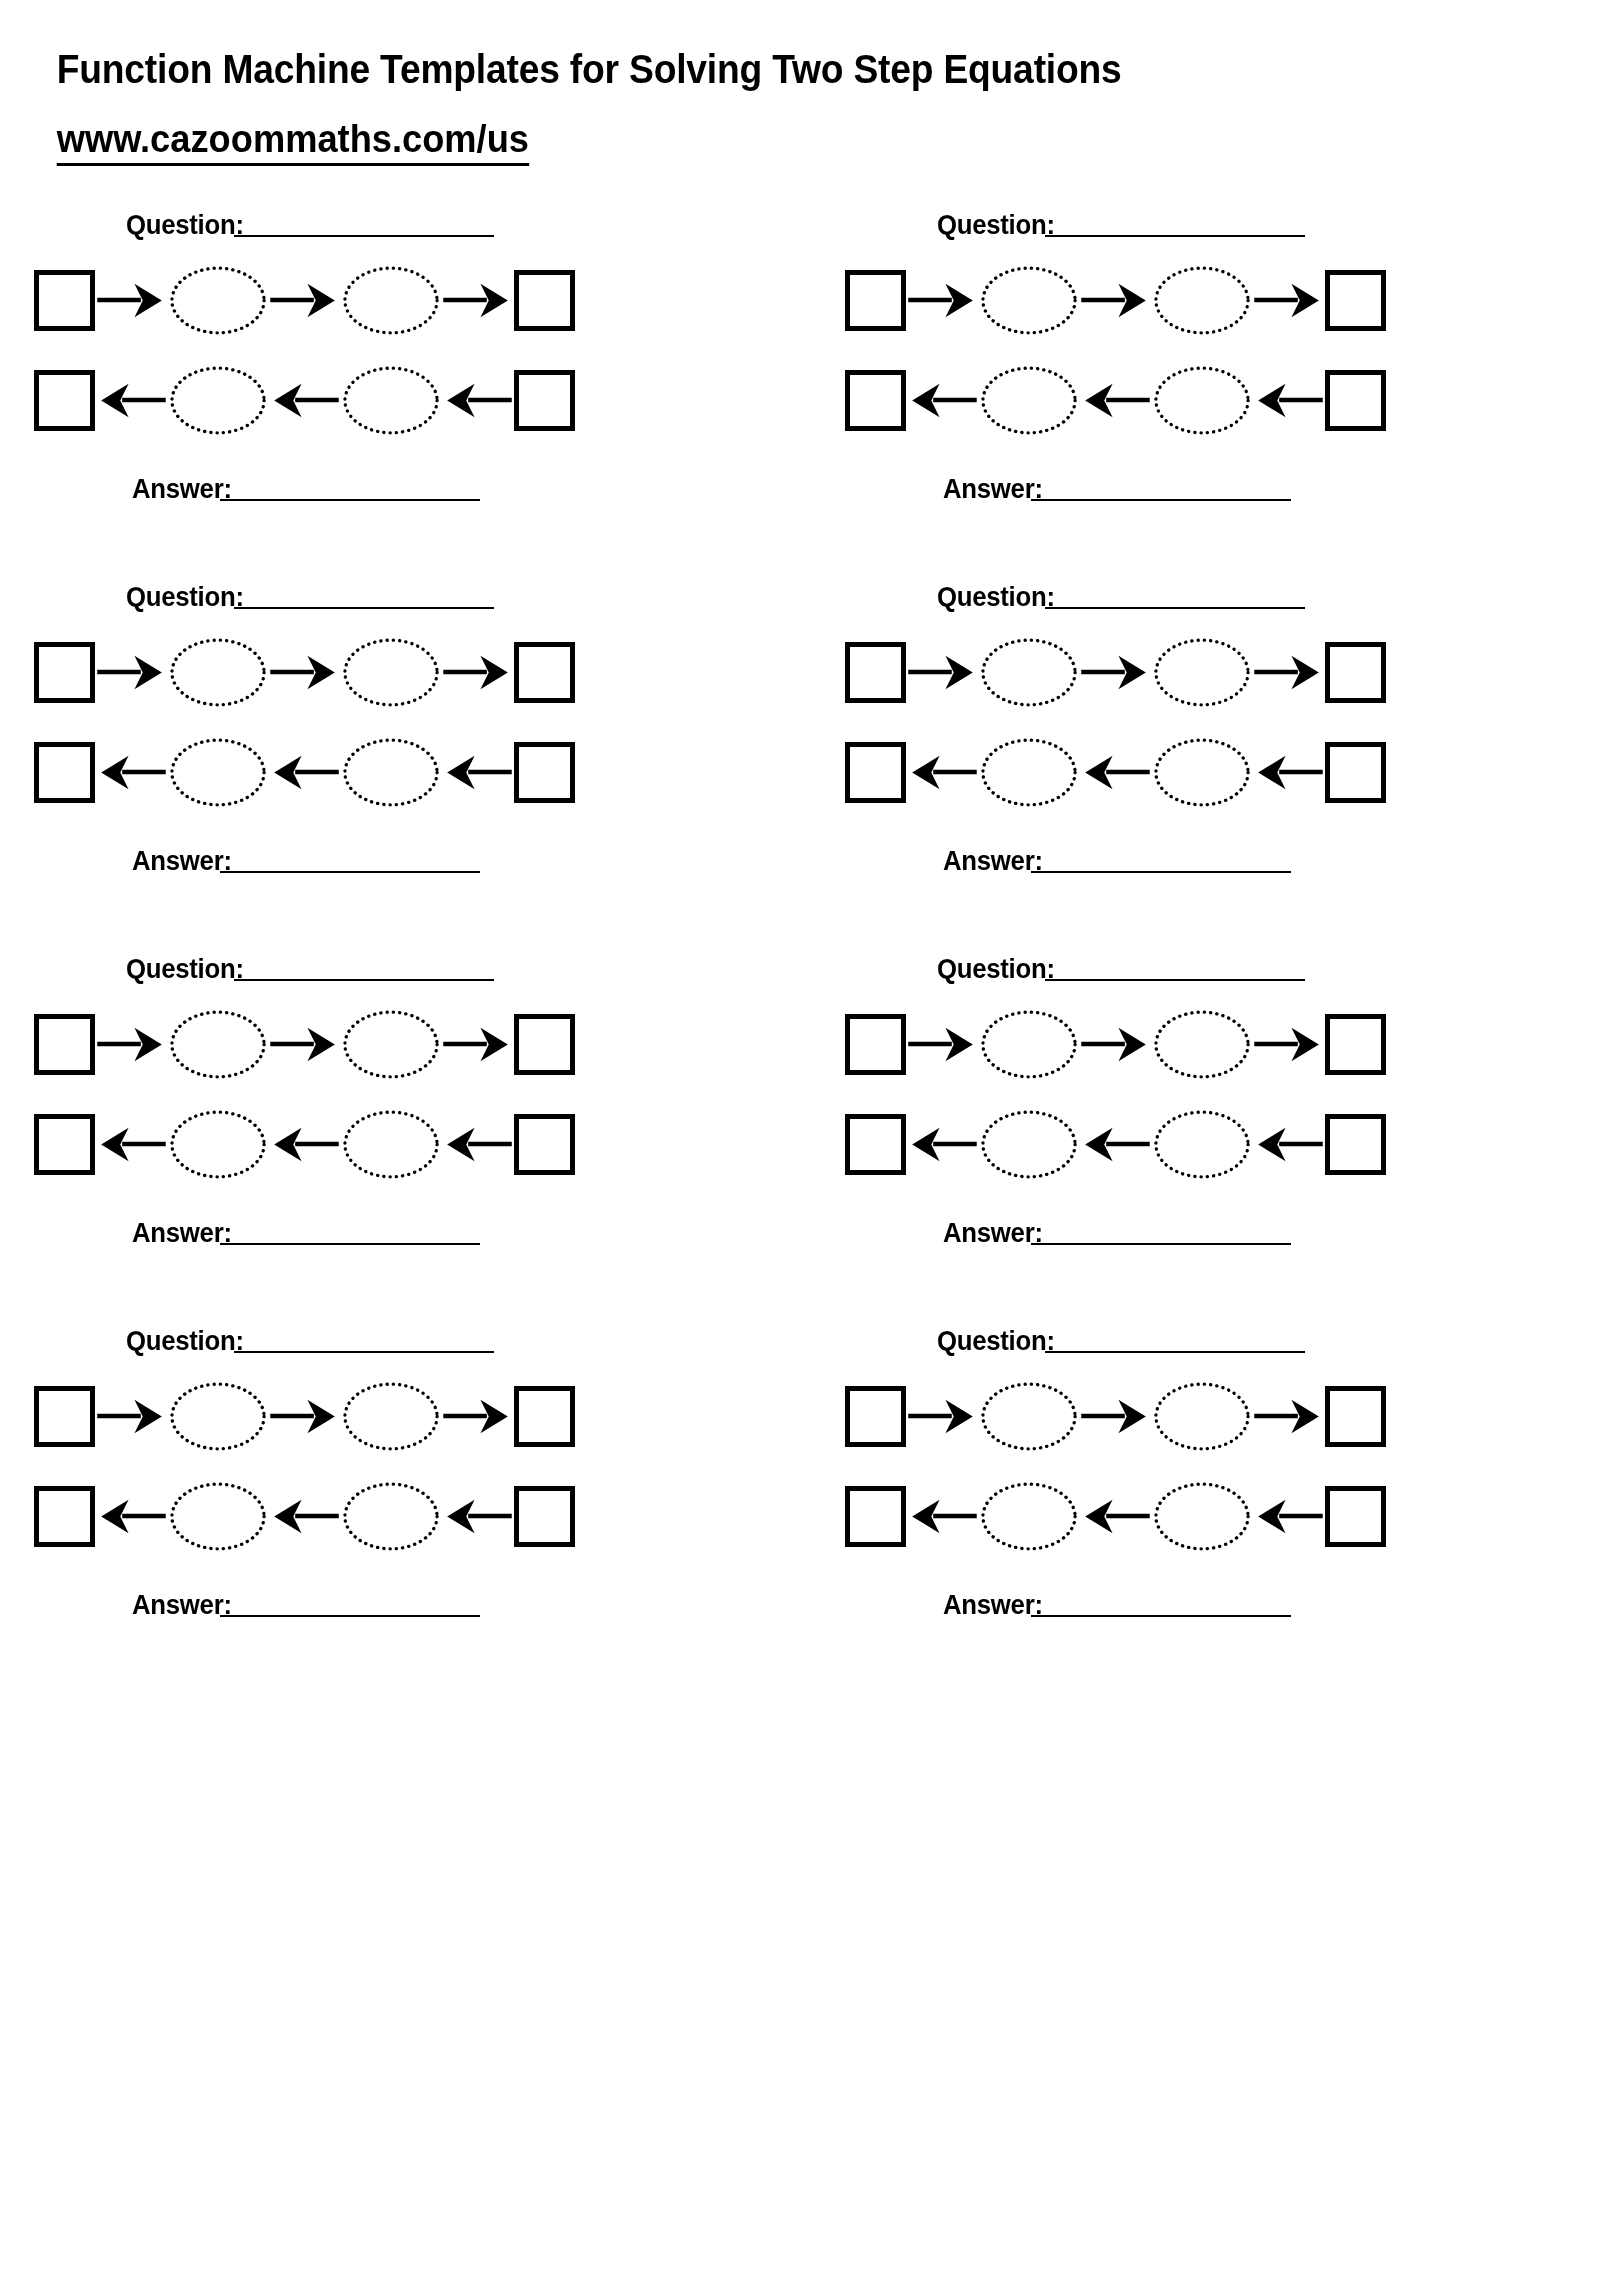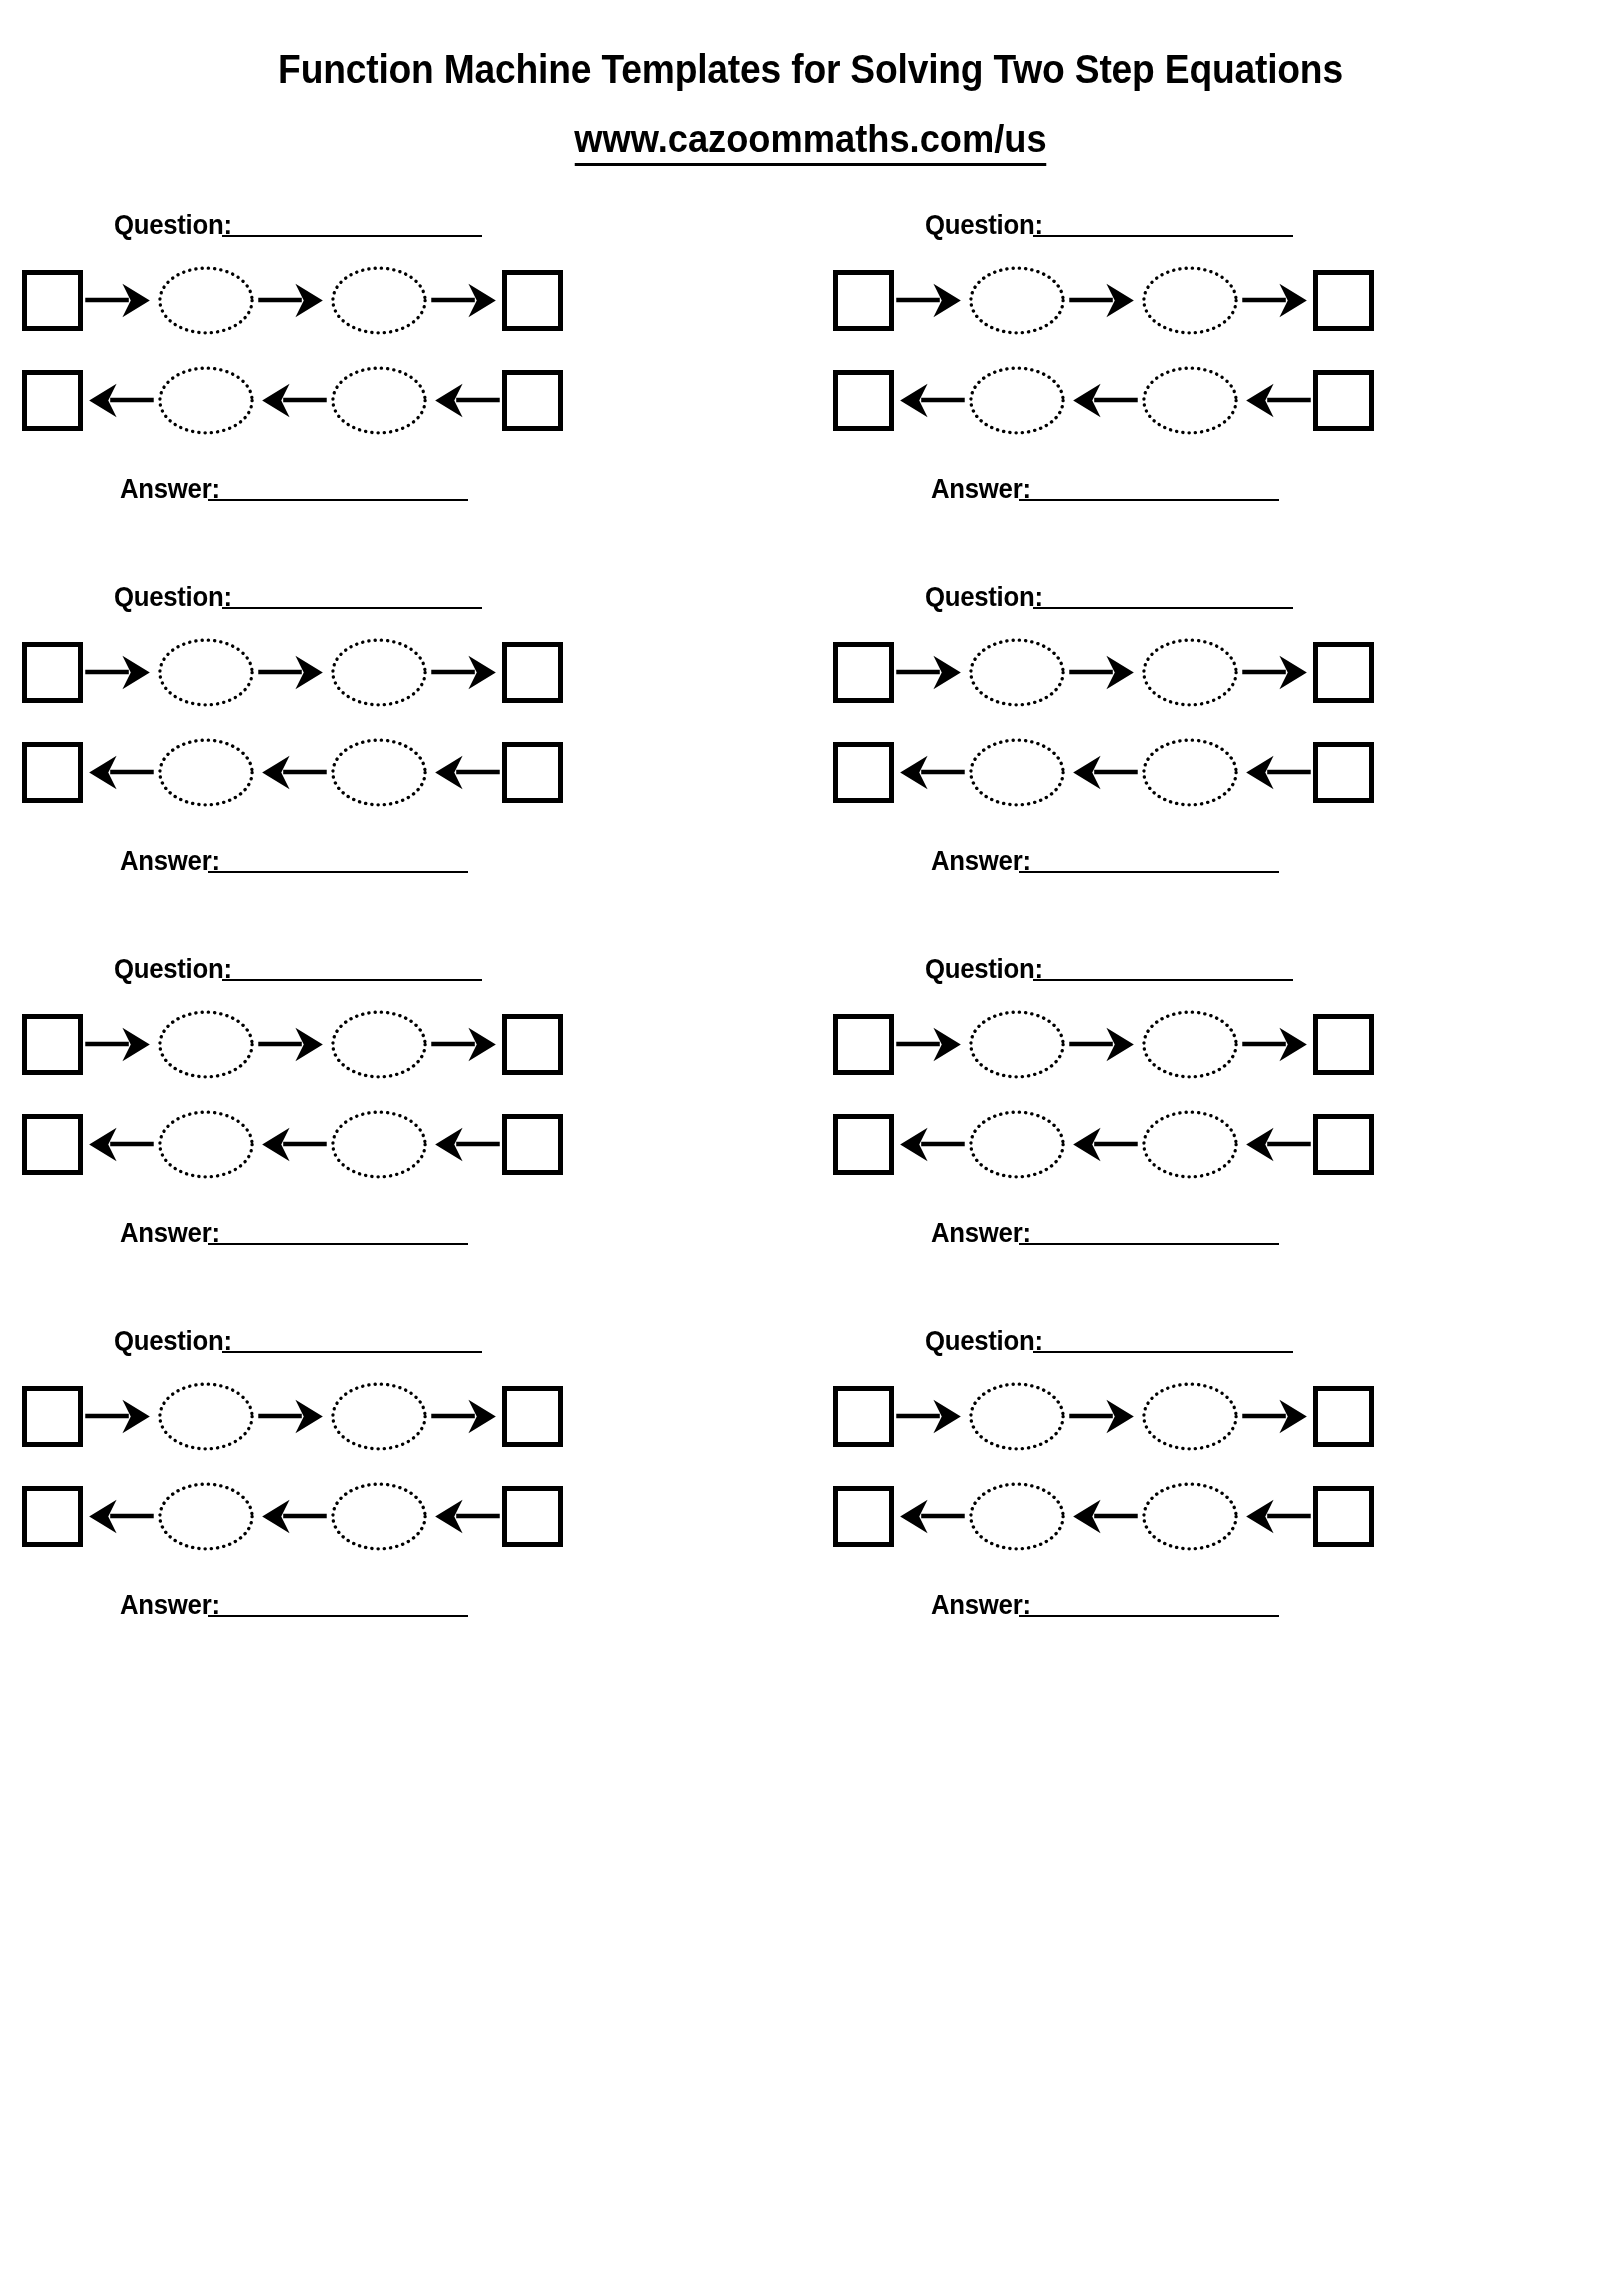--- a/index.html
+++ b/index.html
@@ -13,21 +13,21 @@
     height: 2293px;
     position: relative;
     font-family: "Liberation Sans", "DejaVu Sans", sans-serif;
     color: #000000;
     overflow: hidden;
   }
 
   
   .header {
     width: 100%;
-    text-align: center;
+    text-align: left;
     padding-top: 47px;
     box-sizing: border-box;
   }
   .doc-title {
     font-size: 40px;
     font-weight: bold;
     letter-spacing: -0.2px;
     line-height: 1.1;
     margin: 0;
     transform: scaleX(0.93);
@@ -52,20 +52,21 @@
   .sheet {
     position: relative;
     width: 1621px;
     padding-top: 27.4px;
     box-sizing: border-box;
   }
   .grid {
     display: grid;
     grid-template-columns: 811px 811px;
     grid-template-rows: repeat(4, 372px);
+    padding-left: 12px;
   }
 
   
   .machine {
     position: relative;
     box-sizing: border-box;
     padding-left: 21.6px;
     padding-right: 19.6px;
   }
 

